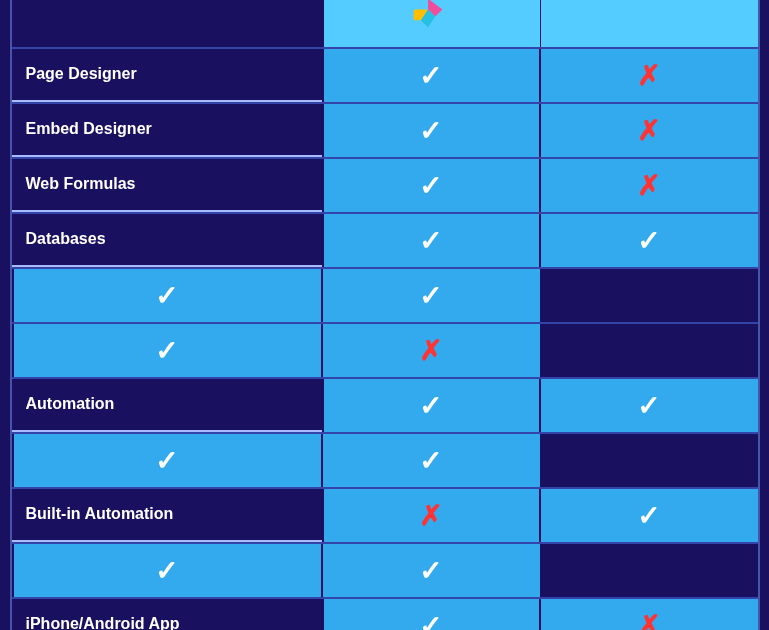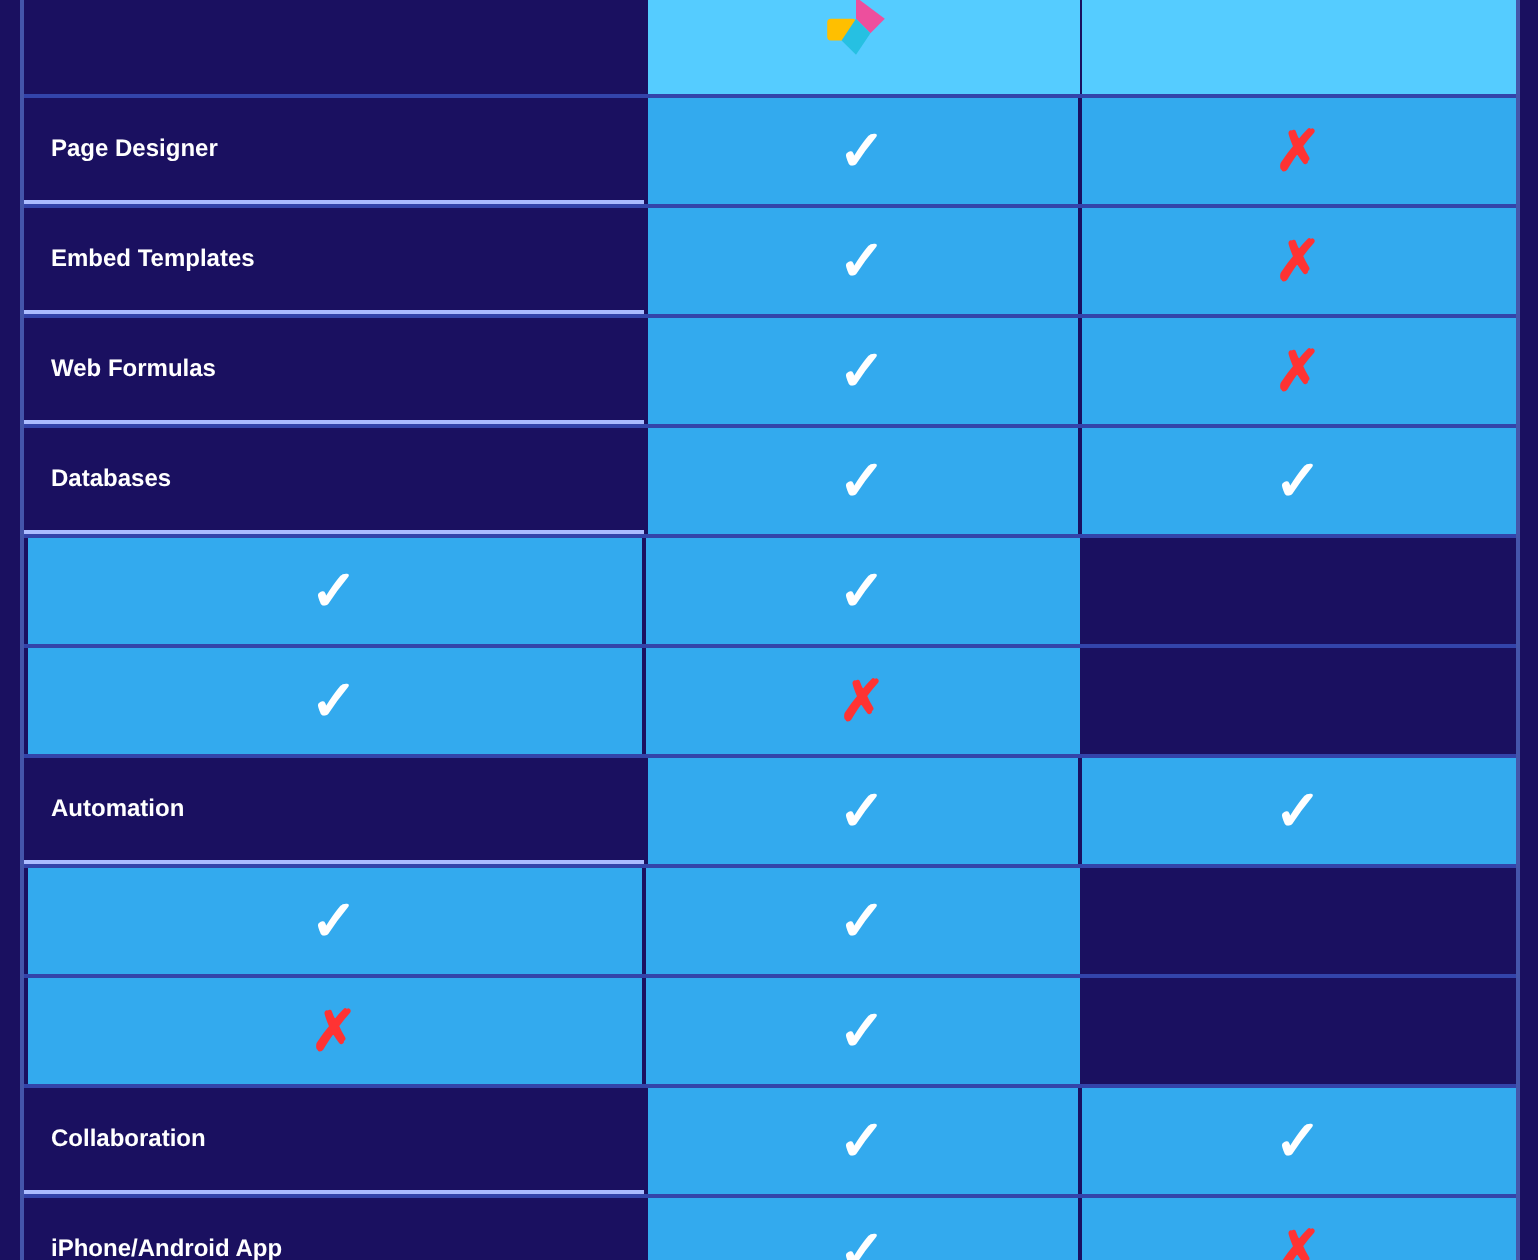--- a/index.html
+++ b/index.html
@@ -77,21 +77,21 @@
 
     .data-row {
       display: grid;
       grid-template-columns: 310px 1fr 1fr;
       border-top: 2px solid #3344aa;
     }
 
     .feature-cell {
       background: #1a1060;
       color: white;
-      font-size: 12px;
+      font-size: 16px;
       font-weight: bold;
       padding: 10px 14px;
       display: flex;
       align-items: center;
       border-bottom: 2px solid #aabbff;
     }
 
     .check-cell {
       background: #33aaee;
       display: flex;
@@ -167,21 +167,21 @@
       <div class="data-row">
         <div class="feature-cell">Page Designer</div>
         <div class="check-cell left">
           <span class="check-mark">✓</span>
         </div>
         <div class="check-cell right">
           <span class="cross-mark">✗</span>
         </div>
       </div>
       <div class="data-row">
-        <div class="feature-cell">Embed Templates</div>
+        <div class="feature-cell">Embed Designer</div>
         <div class="check-cell left">
           <span class="check-mark">✓</span>
         </div>
         <div class="check-cell right">
           <span class="cross-mark">✗</span>
         </div>
       </div>
       <div class="data-row">
         <div class="feature-cell">Web Formulas</div>
         <div class="check-cell left">
@@ -227,29 +227,29 @@
       </div>
       <div class="data-row">
         <div class="check-cell left">
           <span class="check-mark">✓</span>
         </div>
         <div class="check-cell right">
           <span class="check-mark">✓</span>
         </div>
       </div>
       <div class="data-row">
-        <div class="check-cell left">
-          <span class="cross-mark">✗</span>
-        </div>
-        <div class="check-cell right">
-          <span class="check-mark">✓</span>
-        </div>
-      </div>
-      <div class="data-row">
-        <div class="feature-cell">Collaboration</div>
+        <div class="feature-cell">Built-in Automation</div>
+        <div class="check-cell left">
+          <span class="cross-mark">✗</span>
+        </div>
+        <div class="check-cell right">
+          <span class="check-mark">✓</span>
+        </div>
+      </div>
+      <div class="data-row">
         <div class="check-cell left">
           <span class="check-mark">✓</span>
         </div>
         <div class="check-cell right">
           <span class="check-mark">✓</span>
         </div>
       </div>
       <div class="data-row">
         <div class="feature-cell">iPhone/Android App</div>
         <div class="check-cell left">

